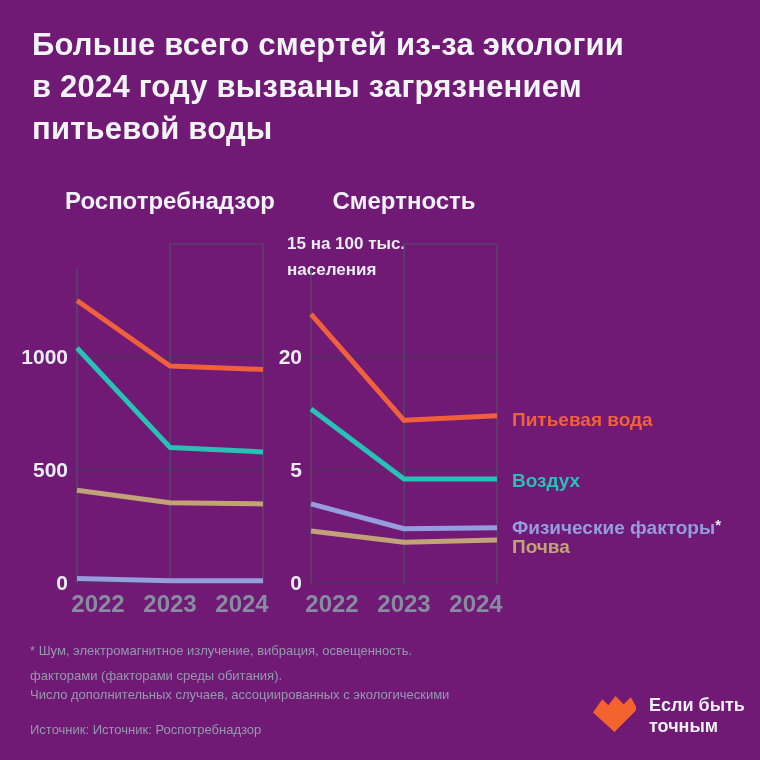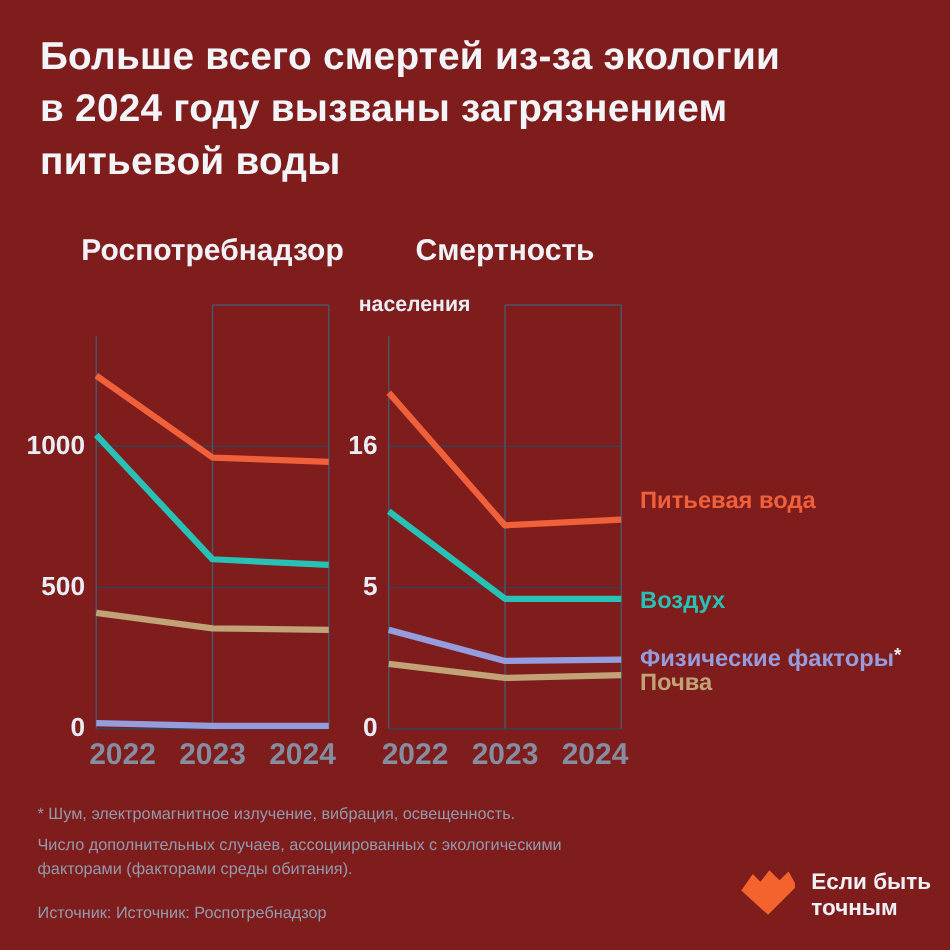--- a/index.html
+++ b/index.html
@@ -32,51 +32,52 @@
     text-align:right;width:70px;transform:translateY(-50%);white-space:nowrap;
   }
   .xtick{
     position:absolute;top:590px;color:#868DA0;font-size:24px;font-weight:700;
     transform:translateX(-50%);white-space:nowrap;
   }
   .legend{left:512px;top:0;width:248px;height:600px;}
   .legend-item{
     position:absolute;left:0;font-size:19px;font-weight:700;line-height:22px;white-space:nowrap;
   }
-  .legend-item:nth-child(1){top:390px;text-align:right;}
+  .legend-item:nth-child(1){top:409px;text-align:right;}
   .legend-item:nth-child(2){top:470px;}
   .legend-item:nth-child(3){top:514px;}
   .legend-item:nth-child(4){top:536px;}
   .legend-mark{color:#EDEFF3;font-size:15px;vertical-align:4px;}
   .footnote{
     left:30px;color:#939AAC;font-size:13px;font-weight:400;line-height:19px;white-space:nowrap;
   }
   #footnote-star{top:641px;}
   #footnote-def{top:666px;}
   #source-line{top:720px;}
   .brand-logo{left:592px;top:694px;width:46px;height:40px;}
   .brand-name{
     left:649px;top:695px;color:#EEF0F5;font-size:18px;font-weight:600;line-height:21px;white-space:nowrap;
   }
 </style>
 </head>
 <body>
 
-<div class="canvas" style="background: #7f1d1d;">
+<div class="canvas" style="background: #701a75;">
 
   <div class="abs page-title">
     <div>Больше всего смертей из-за экологии</div>
     <div>в 2024 году вызваны загрязнением</div>
     <div>питьевой воды</div>
   </div>
 
   <div class="abs chart-title" id="chart-title-0">Роспотребнадзор</div>
   <div class="abs chart-title" id="chart-title-1">Смертность</div>
 
   <div class="abs unit-label" id="unit-label-1">
+    <div>15 на 100 тыс.</div>
     <div>населения</div>
   </div>
 
   <svg id="chart-svg" class="abs" width="760" height="760" viewBox="0 0 760 760">
       <line x1="77" y1="583" x2="263" y2="583" stroke="#3A4050" stroke-width="1.2"></line>
       <line x1="77" y1="470" x2="263" y2="470" stroke="#3A4050" stroke-width="1.2"></line>
       <line x1="77" y1="357" x2="263" y2="357" stroke="#3A4050" stroke-width="1.2"></line>
       <line x1="170" y1="244" x2="263" y2="244" stroke="#4C5366" stroke-width="1.2"></line>
       <line x1="77" y1="269" x2="77" y2="583" stroke="#4C5366" stroke-width="1.2"></line>
       <line x1="170" y1="244" x2="170" y2="583" stroke="#4C5366" stroke-width="1.2"></line>
@@ -100,37 +101,37 @@
 
   <div class="abs" id="tick-labels">
       <div class="ytick" style="left: -2px; top: 583px;">0</div>
       <div class="ytick" style="left: -2px; top: 470px;">500</div>
       <div class="ytick" style="left: -2px; top: 357px;">1000</div>
       <div class="xtick" style="left: 98px;">2022</div>
       <div class="xtick" style="left: 170px;">2023</div>
       <div class="xtick" style="left: 242px;">2024</div>
       <div class="ytick" style="left: 232px; top: 583px;">0</div>
       <div class="ytick" style="left: 232px; top: 470px;">5</div>
-      <div class="ytick" style="left: 232px; top: 357px;">16</div>
+      <div class="ytick" style="left: 232px; top: 357px;">20</div>
       <div class="xtick" style="left: 332px;">2022</div>
       <div class="xtick" style="left: 404px;">2023</div>
       <div class="xtick" style="left: 476px;">2024</div>
     </div>
 
   <div class="abs legend" id="legend">
       <div class="legend-item"><span style="color: rgb(240, 96, 58);">Питьевая вода</span></div>
       <div class="legend-item"><span style="color: rgb(40, 193, 181);">Воздух</span></div>
       <div class="legend-item"><span style="color: rgb(149, 157, 222);">Физические факторы</span><span class="legend-mark">*</span></div>
       <div class="legend-item"><span style="color: rgb(194, 163, 119);">Почва</span></div>
     </div>
 
   <div class="abs footnote" id="footnote-star">* Шум, электромагнитное излучение, вибрация, освещенность.</div>
   <div class="abs footnote" id="footnote-def">
+    <div>факторами (факторами среды обитания).</div>
     <div>Число дополнительных случаев, ассоциированных с экологическими</div>
-    <div>факторами (факторами среды обитания).</div>
   </div>
   <div class="abs footnote" id="source-line">Источник: Источник: Роспотребнадзор</div>
 
   <svg class="abs brand-logo" viewBox="0 0 45 39">
     <polygon points="1,18 10,5 16,11 23,2 31,10 38,3 43,12 43,16 22,37" fill="#F4622E"></polygon>
   </svg>
   <div class="abs brand-name">
     <div>Если быть</div>
     <div>точным</div>
   </div>

